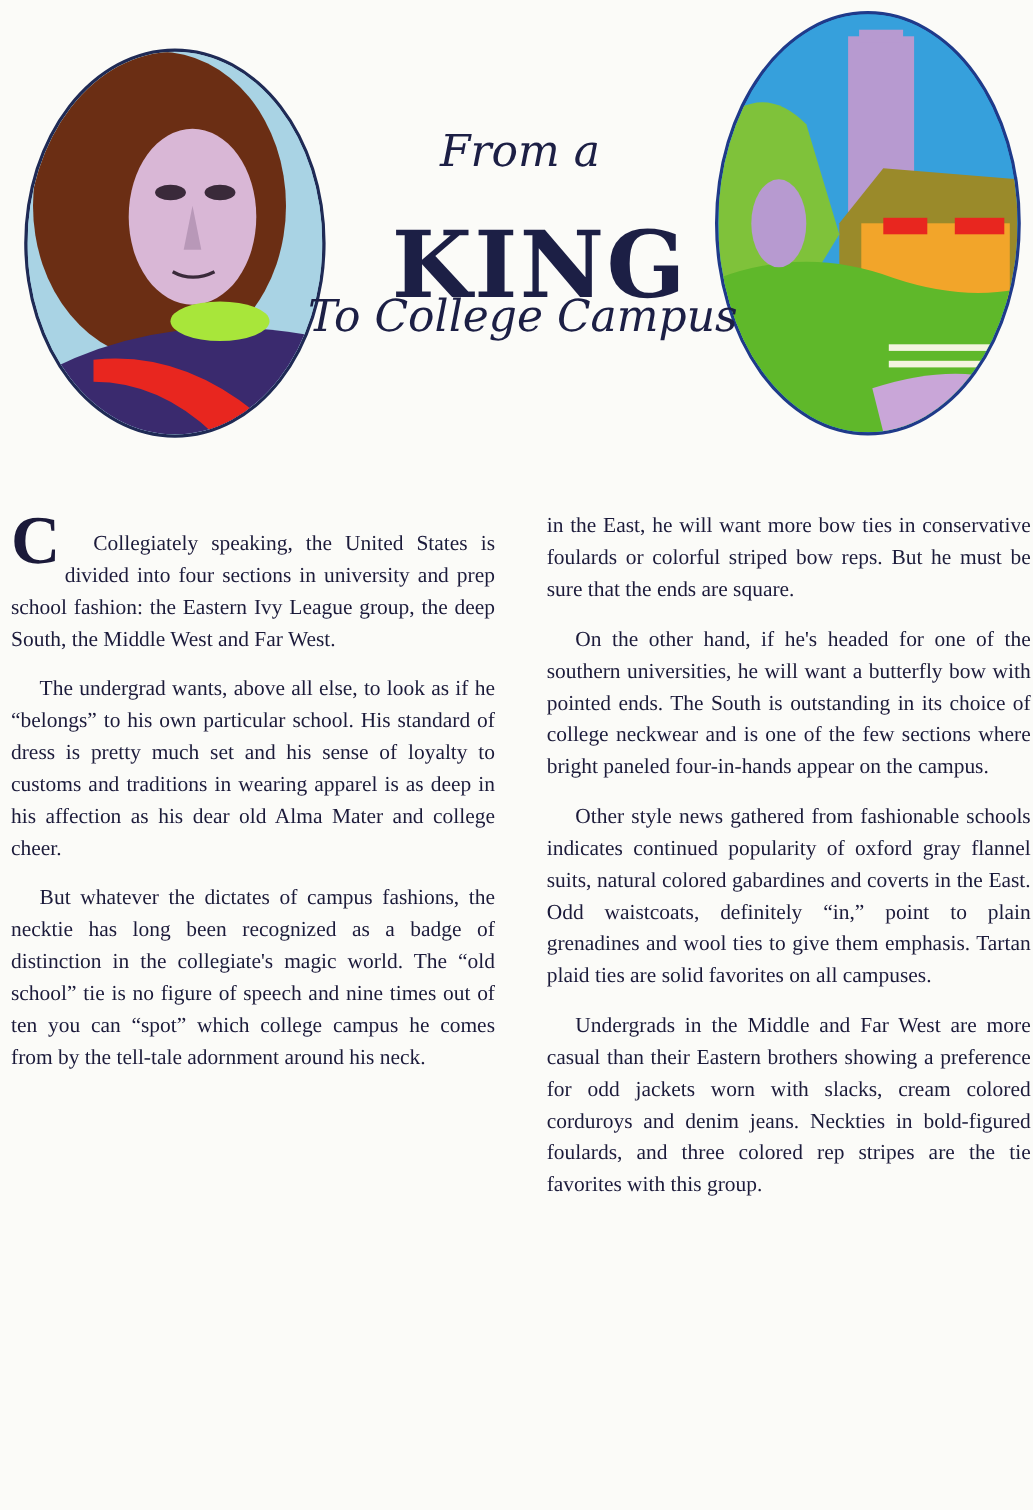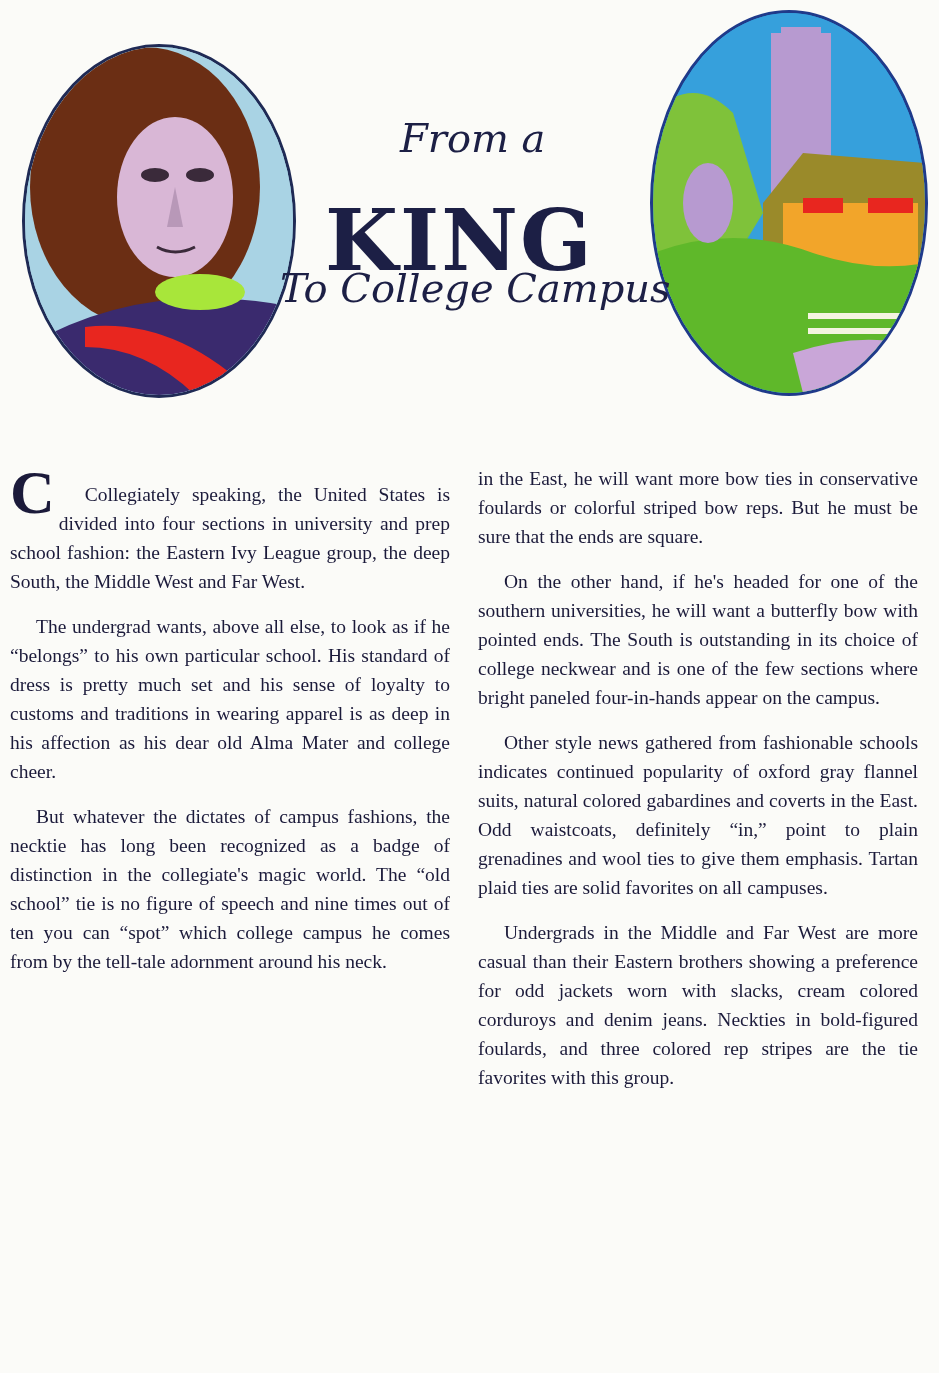--- a/index.html
+++ b/index.html
@@ -10,31 +10,31 @@
   .portrait {
     position:absolute; left:22px; top:44px; width:268px; height:348px;
     border-radius:50%; border:3px solid #1f2a55; overflow:hidden;
     background:#a9d3e4;
   }
   .campus {
     position:absolute; left:650px; top:10px; width:272px; height:380px;
     border-radius:50%; border:3px solid #1f3a8a; overflow:hidden;
     background:#36a0dc;
   }
-  .title-block { position:absolute; left:270px; top:95px; width:400px; height:240px; text-align:left; }
+  .title-block { position:absolute; left:270px; top:95px; width:400px; height:240px; text-align:right; }
   .t-from { position:absolute; left:130px; top:20px; font-family:"DejaVu Serif", serif; font-style:italic; font-size:40px; color:#1c1f45; }
   .t-king { position:absolute; left:55px; top:96px; width:300px; font-family:"DejaVu Serif", serif; font-size:84px; font-weight:bold; letter-spacing:2px; color:#1c1f45; }
   .t-campus { position:absolute; left:10px; top:170px; width:380px; font-family:"DejaVu Serif", serif; font-style:italic; font-size:40px; color:#1c1f45; white-space:nowrap; }
   .col {
     position:absolute; top:464px; width:440px;
     font-family:"Liberation Serif", serif; font-size:19.5px; line-height:29px;
     text-align:justify; color:#1b1a3a;
   }
   .col.left { left:10px; }
-  .col.right { left:478px; }
+  .col.right { left:497px; }
   .col p { margin:0 0 16px 0; text-indent:26px; }
   .col p.noindent { text-indent:0; }
   .dropcap {
     float:left; font-family:"Liberation Serif", serif; font-weight:bold;
     font-size:62px; line-height:52px; margin:2px 4px 0 0; color:#1b1a3a;
   }
   .first-p { text-indent:0 !important; }
 </style>
 </head>
 <body>

